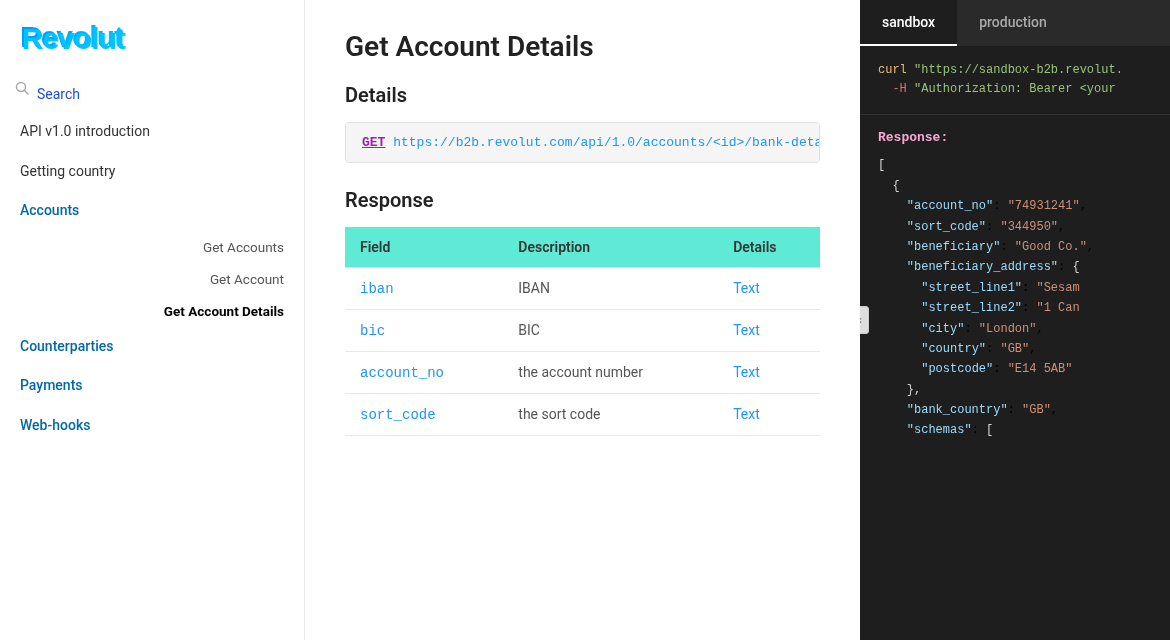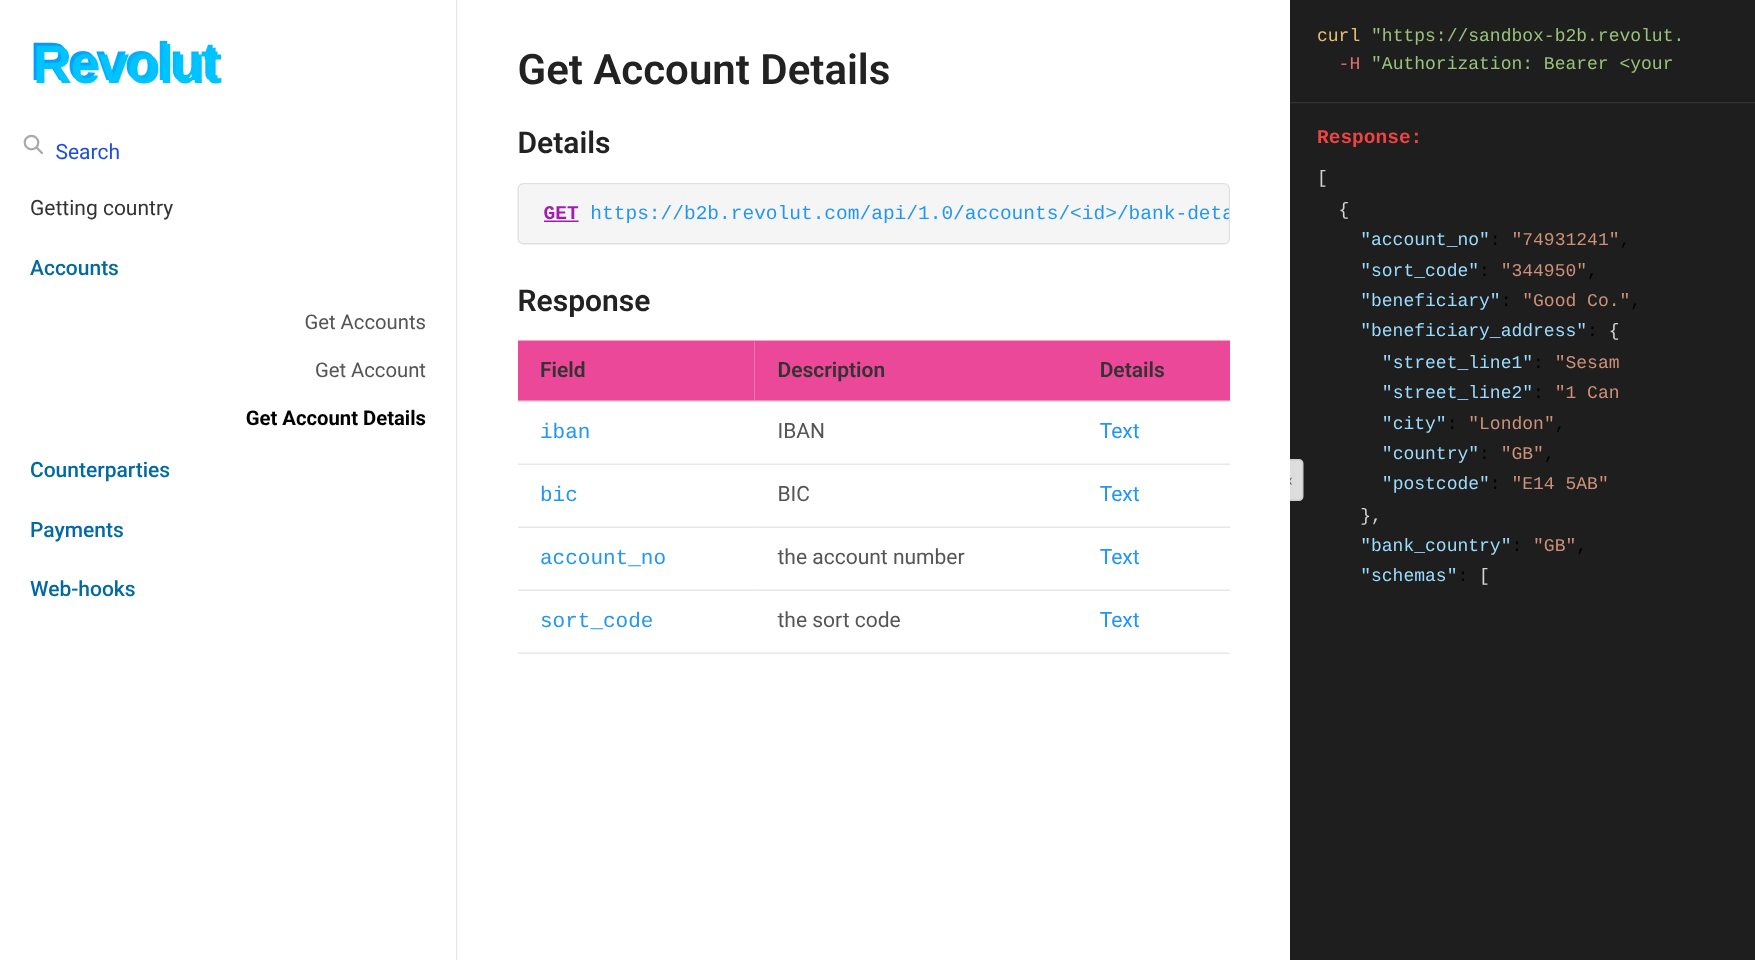--- a/index.html
+++ b/index.html
@@ -13,21 +13,21 @@
       border-right: 1px solid #e8e8e8;
       display: flex;
       flex-direction: column;
       height: 640px;
       overflow-y: auto;
     }
     #sidebar-logo {
       padding: 20px 20px 10px 20px;
     }
     .logo-text {
-      font-size: 36px;
+      font-size: 30px;
       font-weight: 900;
       color: #0095ff;
       font-family: 'Arial Black', Arial, sans-serif;
       letter-spacing: -1px;
       text-shadow: 2px 2px 0px #00c3ff;
       background: linear-gradient(135deg, #0095ff, #00c8ff);
       text-align: center;
       -webkit-background-clip: text;
       -webkit-text-fill-color: transparent;
     }
@@ -104,21 +104,21 @@
     .request-url { color: #2196F3; }
 
     
     .response-section { margin-top: 10px; }
     table {
       width: 100%;
       border-collapse: collapse;
       font-size: 14px;
     }
     thead tr {
-      background: #ec4899;
+      background: #5eead4;
     }
     th {
       text-align: left;
       padding: 12px 15px;
       font-weight: 600;
       color: #333;
       border-bottom: 1px solid #e0e0e0;
     }
     td {
       padding: 12px 15px;
@@ -170,21 +170,21 @@
       background: #1e1e1e;
       border-bottom: 1px solid #333;
       overflow-x: auto;
       white-space: pre;
     }
     .curl-keyword { color: #e8c070; }
     .curl-string { color: #98c379; }
     .curl-flag { color: #e06c75; }
 
     .response-label {
-      color: #ef4444;
+      color: #f9a8d4;
       padding: 15px 18px 5px;
       font-family: 'Courier New', monospace;
       font-size: 13px;
       font-weight: bold;
     }
     .json-block {
       padding: 5px 18px 15px;
       font-family: 'Courier New', monospace;
       font-size: 12px;
       line-height: 1.7;
@@ -205,20 +205,21 @@
 
   <div class="search-container">
     <svg width="14" height="14" viewBox="0 0 14 14" fill="none">
       <circle cx="6" cy="6" r="4.5" stroke="#aaa" stroke-width="1.5"></circle>
       <line x1="9.5" y1="9.5" x2="13" y2="13" stroke="#aaa" stroke-width="1.5" stroke-linecap="round"></line>
     </svg>
     <span style="color:#1d4ed8;margin-top:12px;">Search</span>
   </div>
 
   <nav>
+    <div class="nav-item">API v1.0 introduction</div>
     <div class="nav-item">Getting country</div>
     <div class="nav-item section-header">Accounts</div>
     <div class="nav-sub-item">Get Accounts</div>
     <div class="nav-sub-item">Get Account</div>
     <div class="nav-sub-item active">Get Account Details</div>
     <div class="nav-item section-header">Counterparties</div>
     <div class="nav-item section-header">Payments</div>
     <div class="nav-item section-header">Web-hooks</div>
   </nav>
 </div>
@@ -265,20 +266,24 @@
           <td><span class="field-name">sort_code</span></td>
           <td><span class="field-desc">the sort code</span></td>
           <td><span class="field-format">Text</span></td>
         </tr>
       </tbody>
     </table>
   </div>
 </div>
 
 <div id="right-panel" style="position:relative;">
+  <div class="tabs-bar">
+    <div class="tab active">sandbox</div>
+    <div class="tab">production</div>
+  </div>
 
   <div class="code-section">
     <div class="code-block"><span class="curl-keyword">curl</span> <span class="curl-string">"https://sandbox-b2b.revolut.</span>
   <span class="curl-flag">-H</span> <span class="curl-string">"Authorization: Bearer &lt;your</span></div>
 
     <div style="background:#1e1e1e; padding: 0;">
       <div class="response-label">Response:</div>
       <div class="json-block"><span class="json-bracket">[</span>
   <span class="json-bracket">{</span>
     <span class="json-key">"account_no"</span>: <span class="json-string">"74931241"</span>,

